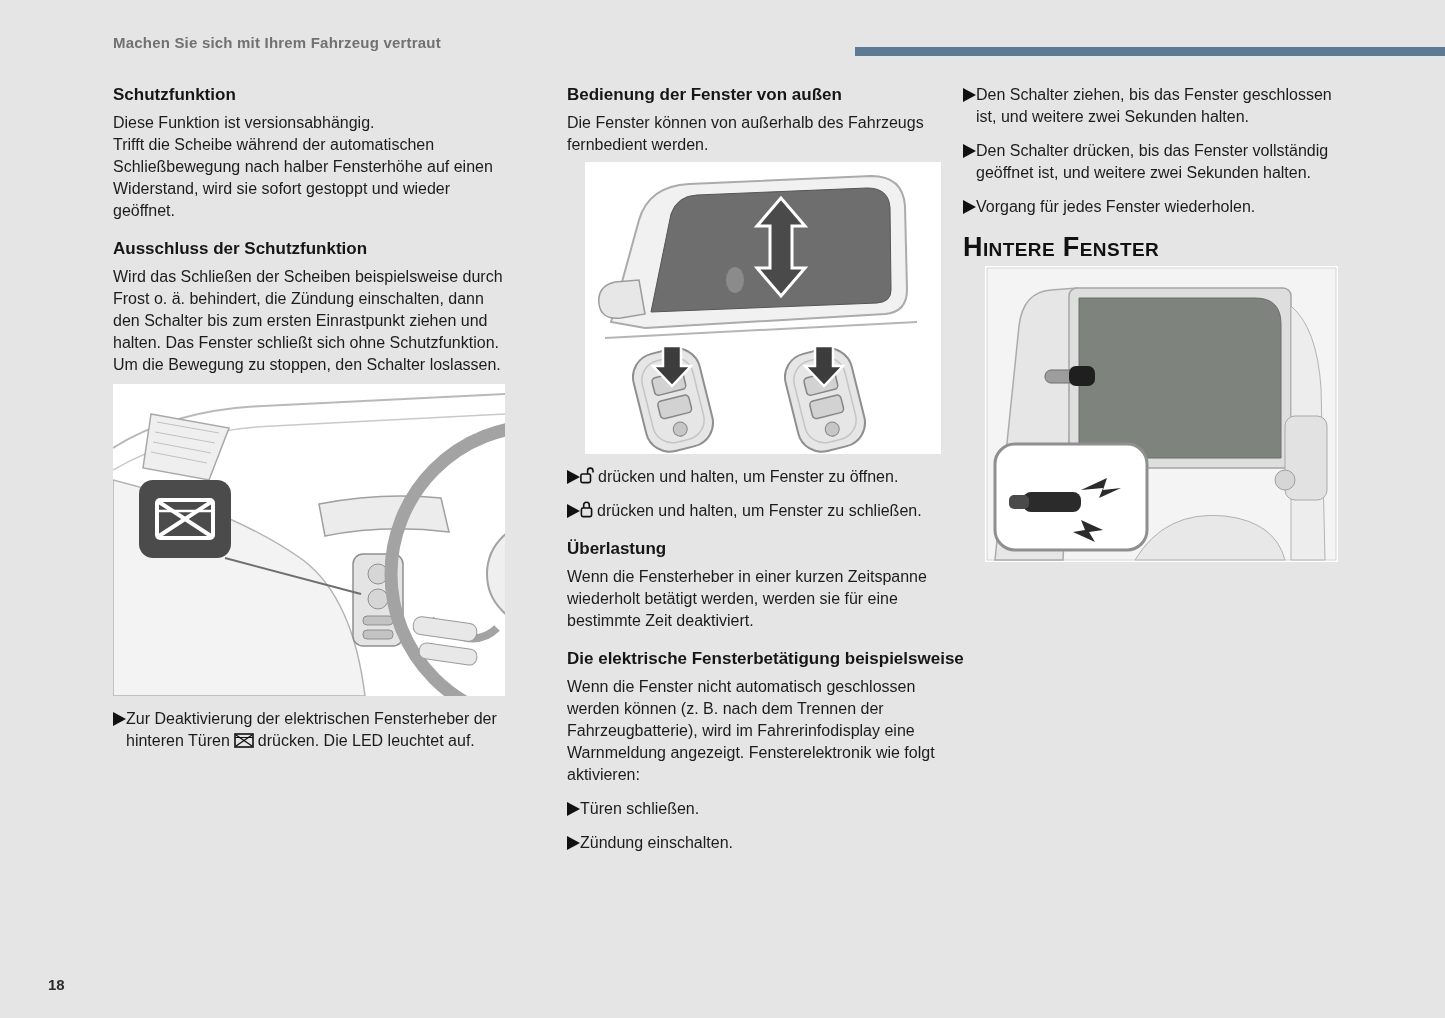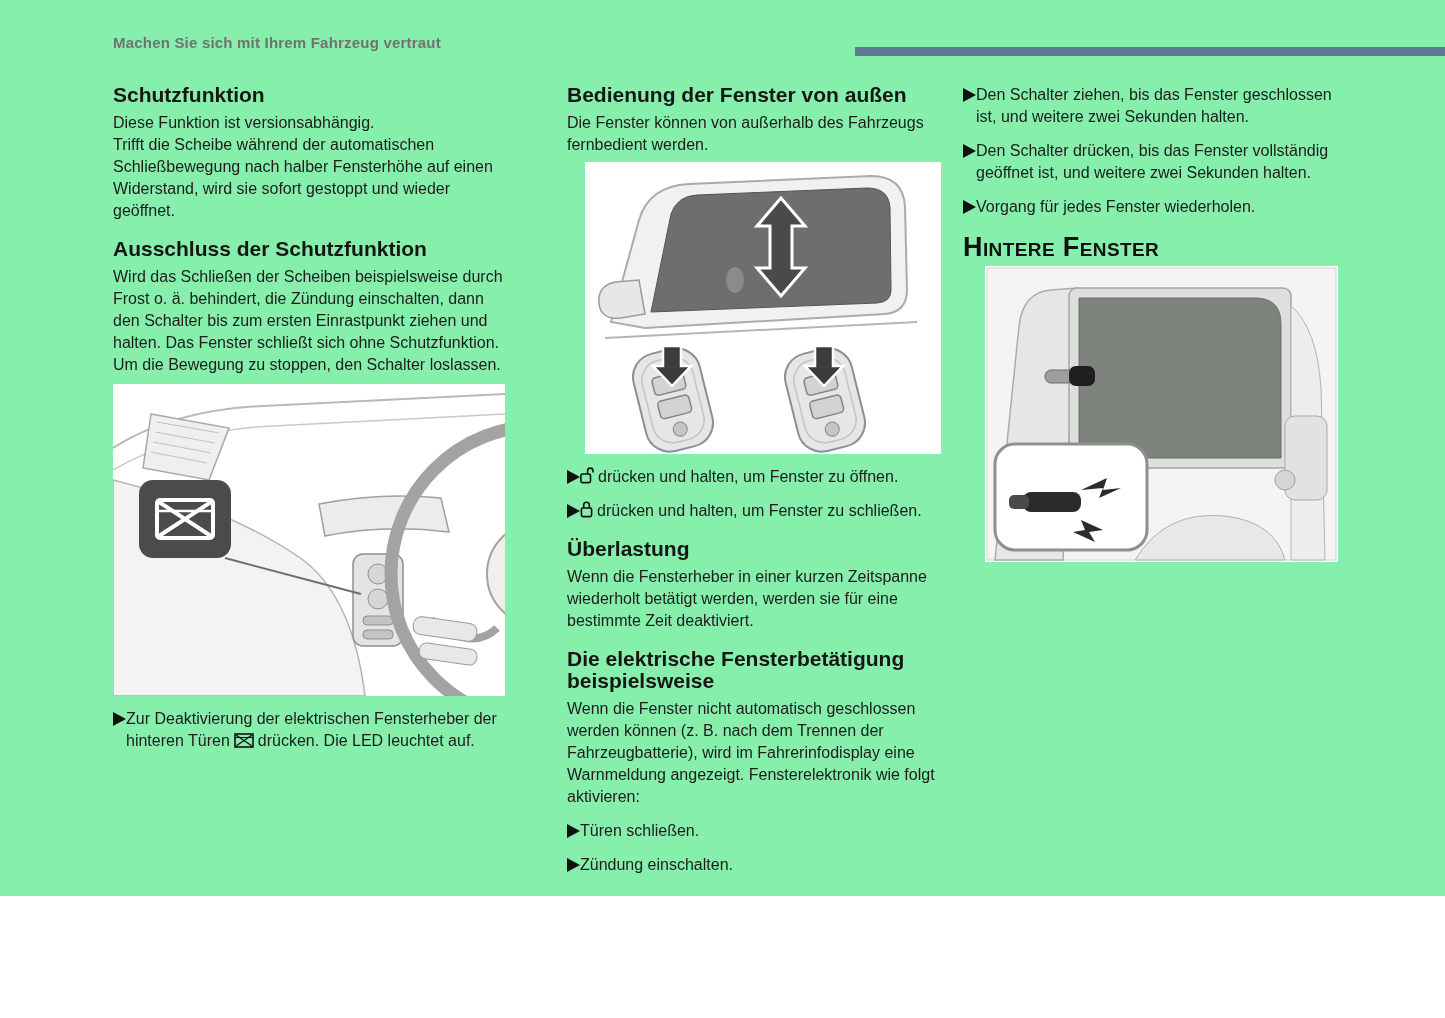--- a/index.html
+++ b/index.html
@@ -1,27 +1,27 @@
 <!DOCTYPE html>
 <html><head>
 <meta charset="utf-8">
 <style>
   html,body{margin:0;padding:0;background:#ffffff;}
   body{font-family:"Liberation Sans",sans-serif;}
-  .page{position:relative;width:1445px;height:896px;background:#86efac;overflow:hidden;color:#1c1c1c;}
+  .page{position:relative;width:1445px;height:1018px;background:#e5e5e5;overflow:hidden;color:#1c1c1c;}
 
   .header-title{position:absolute;left:113px;top:34px;font-size:15px;font-weight:700;color:#717171;letter-spacing:.2px;}
   .header-bar{position:absolute;left:855px;right:0;top:47px;height:9px;background:#5e7993;}
 
   .col{position:absolute;top:84px;width:398px;font-size:16px;line-height:22px;color:#1c1c1c;}
   #col1{left:113px;}
   #col2{left:567px;}
   #col3{left:963px;width:392px;}
 
-  .sec{font-size:21px;font-weight:700;margin:16px 0 6px;color:#161616;}
+  .sec{font-size:17px;font-weight:700;margin:16px 0 6px;color:#161616;}
   .sec.first{margin-top:0;}
   .bigHead{font-variant:small-caps;font-size:27px;font-weight:700;letter-spacing:.4px;margin:18px 0 8px;color:#111;}
   p.body{margin:0 0 2px;white-space:pre-line;}
 
   .figure{margin:8px 0 12px;}
   .figure svg{display:block;}
 
   .bullet{display:flex;margin:12px 0 0;align-items:flex-start;}
   .tri{flex:0 0 auto;width:0;height:0;border-top:7px solid transparent;border-bottom:7px solid transparent;border-left:13px solid #111;margin-top:4px;}
   .btext{flex:1 1 auto;}

